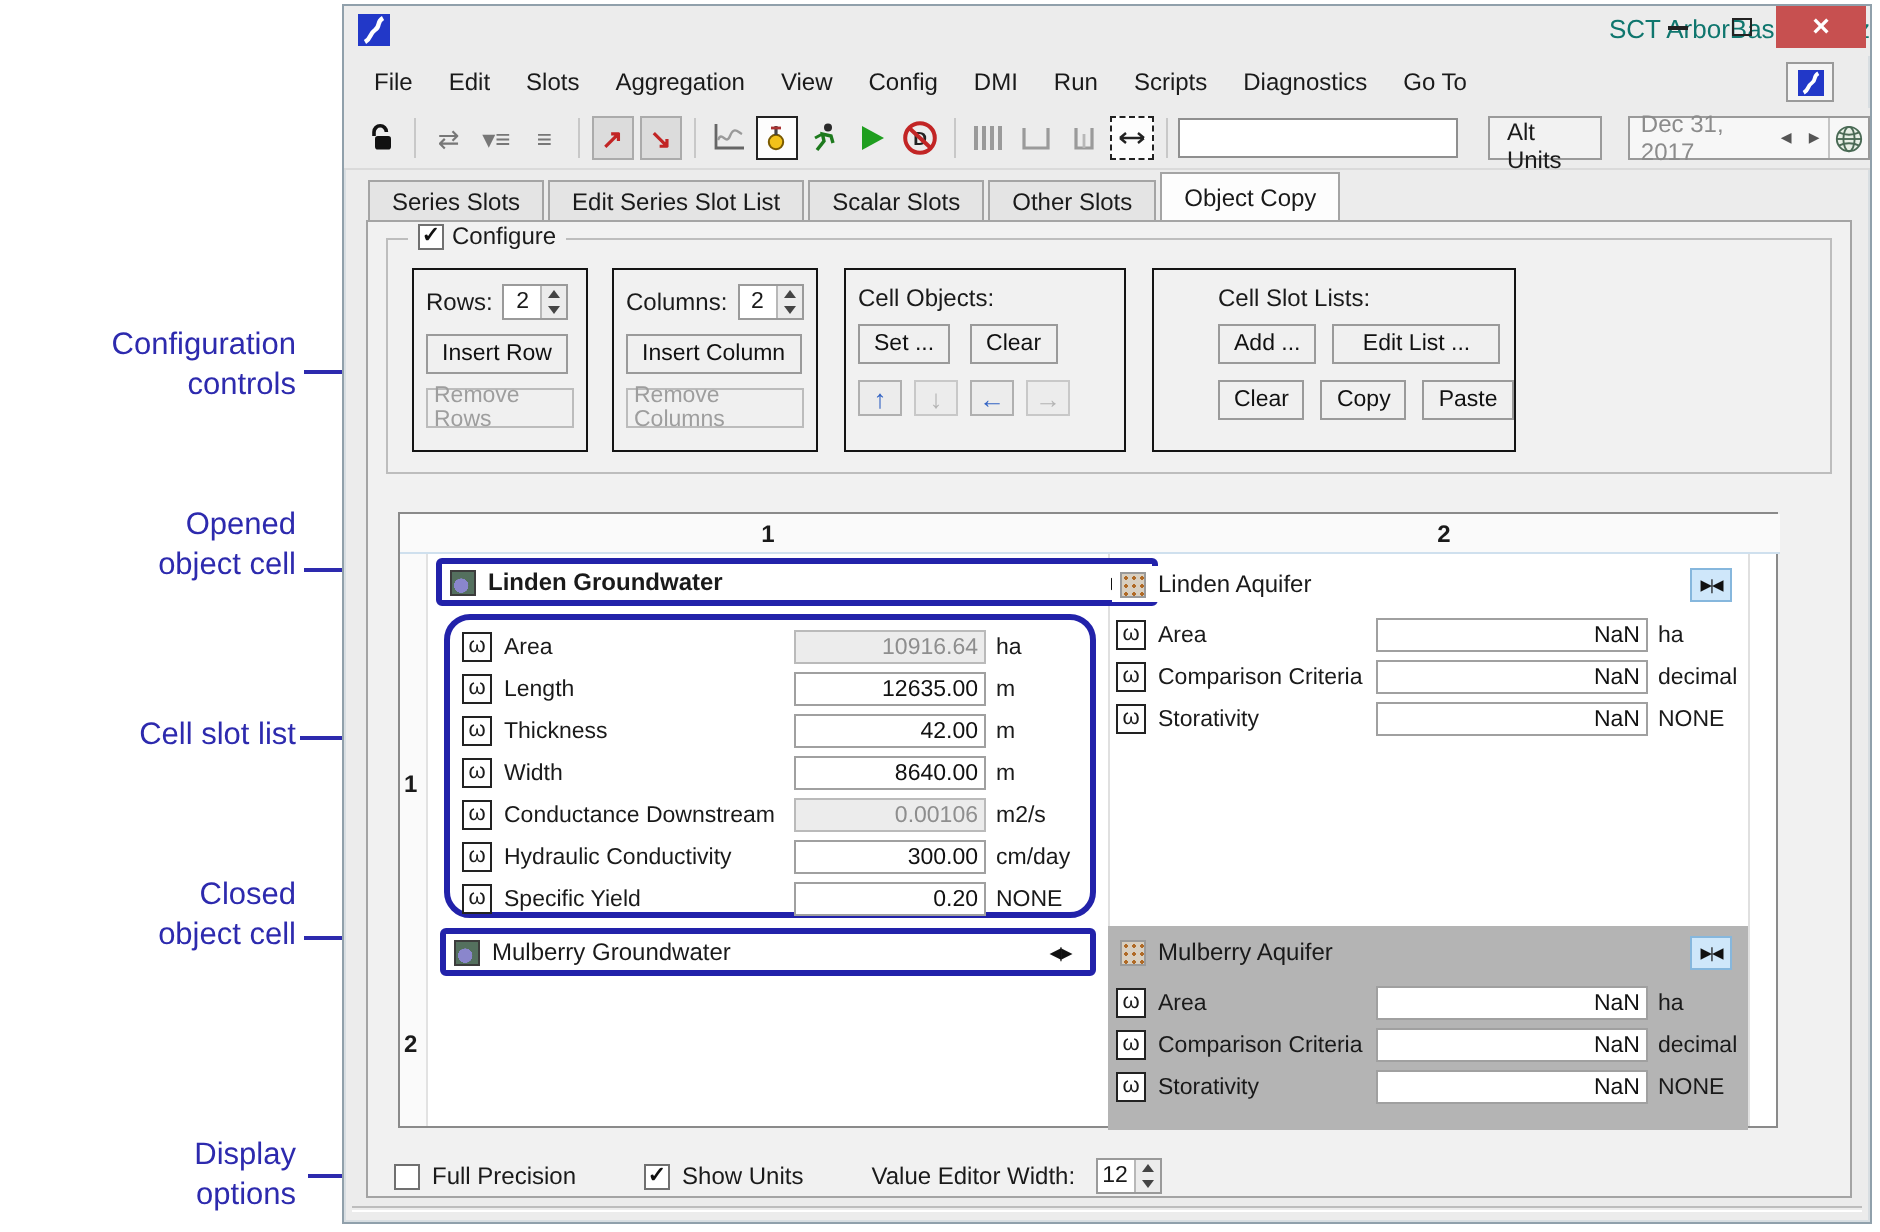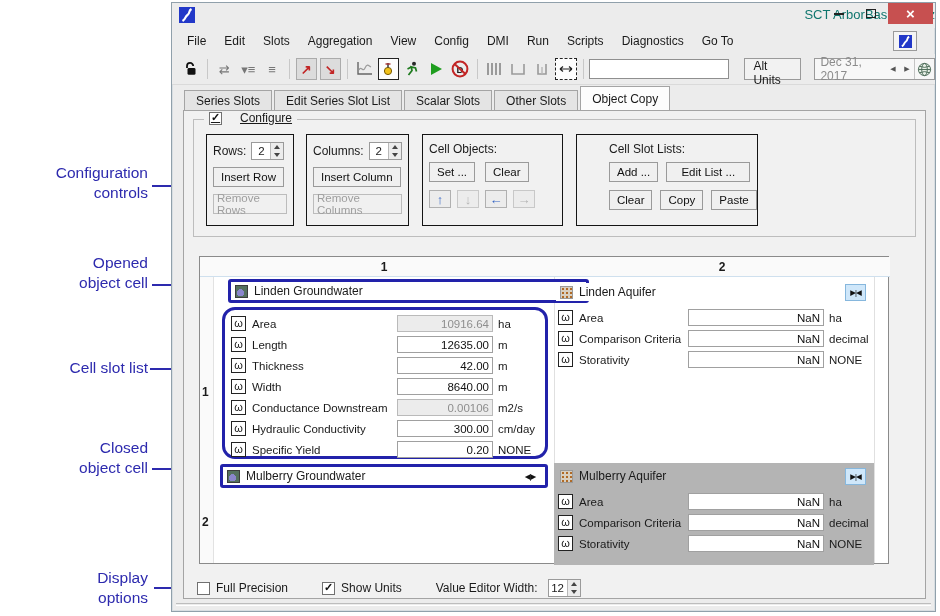--- a/index.html
+++ b/index.html
@@ -45,21 +45,21 @@
   .tabbar { position: absolute; left: 0; top: 83px; right: 0; height: 24px; display: flex; align-items: flex-end; padding-left: 12px; }
   .tab { height: 20px; padding: 3px 11px 0 11px; font-size: 12px; background: #e4e4e4; border: 1px solid #a4a4a4; border-bottom: none; margin-right: 2px; }
   .tab.active { height: 24px; padding-top: 5px; background: #fdfdfd; position: relative; z-index: 3; }
 
   .tabpanel { position: absolute; left: 11px; top: 107px; width: 743px; height: 489px; background: #f1f1f1; border: 1px solid #a4a4a4; border-top: 1px solid #a4a4a4; z-index: 2; }
 
   .statusbar { position: absolute; left: 4px; right: 4px; bottom: 5px; height: 3px; border-top: 1px solid #bdbdbd; border-bottom: 1px solid #fff; }
 
   
   .groupbox { position: absolute; left: 9px; top: 8px; width: 723px; height: 118px; border: 1px solid #bdbdbd; }
-  .legend { position: absolute; left: 10px; top: -9px; background: #f1f1f1; padding: 0 5px; display: flex; align-items: center; gap: 18px; font-size: 12px; text-decoration: underline; }
+  .legend { position: absolute; left: 10px; top: -9px; background: #f1f1f1; padding: 0 5px; display: flex; align-items: center; gap: 4px; font-size: 12px; }
   .checkbox { width: 13px; height: 13px; border: 1px solid #707070; background: #fff; display: inline-flex; align-items: center; justify-content: center; font-size: 11px; color: #111; }
   .checkbox.checked::after { content: "\2713"; font-weight: bold; margin-top: -1px; }
   .subbox { position: absolute; top: 14px; height: 92px; border: 1px solid #141414; background: #f1f1f1; padding: 7px 6px; }
   .cfg-line { display: flex; align-items: center; gap: 5px; margin-bottom: 7px; font-size: 12px; }
   .btn { display: inline-flex; align-items: center; justify-content: center; height: 20px; padding: 0 7px; background: #f0f0f0; border: 1px solid #9a9a9a; font-size: 11.5px; color: #111; }
   .btn.disabled { color: #9e9e9e; border-color: #bcbcbc; }
   .spinner { display: inline-flex; height: 18px; border: 1px solid #9a9a9a; background: #fff; }
   .spin-val { width: 18px; display: flex; align-items: center; justify-content: center; font-size: 11.5px; }
   .spin-btns { width: 13px; display: flex; flex-direction: column; border-left: 1px solid #b8b8b8; }
   .spin-up, .spin-dn { flex: 1; display: flex; align-items: center; justify-content: center; background: #ececec; }
@@ -374,21 +374,21 @@
         <div class="grid-colhead" style="left:14px; width:340px;">1</div>
         <div class="grid-colhead" style="left:354px; width:336px;">2</div>
         <div class="grid-rowhead">
           <span class="rownum" style="top:108px;">1</span>
           <span class="rownum" style="top:238px;">2</span>
         </div>
         <div class="col-divider" style="left:354px;"></div>
         <div class="col-divider" style="left:674px;"></div>
 
         <div class="cell" style="left:14px; top:20px; width:340px; height:186px;">
-          <div class="objheader outlined" style="position:absolute; left:14px; top:2px; width:361px; height:24px;">
+          <div class="objheader outlined" style="position:absolute; left:4px; top:2px; width:361px; height:24px;font-weight:bold;">
             <span class="gw-icon"></span>
             <span class="obj-title">Linden Groundwater</span>
             <span class="collapse-btn">▶|◀</span>
           </div>
           <div class="slotlist" style="left:8px; top:30px; width:326px; height:152px;">
             <div class="slot-row">
               <span class="omega"></span>
               <span class="slot-label">Area</span>
               <input class="slot-value w96 ro" value="10916.64" style="">
               <span class="slot-unit u46">ha</span>

